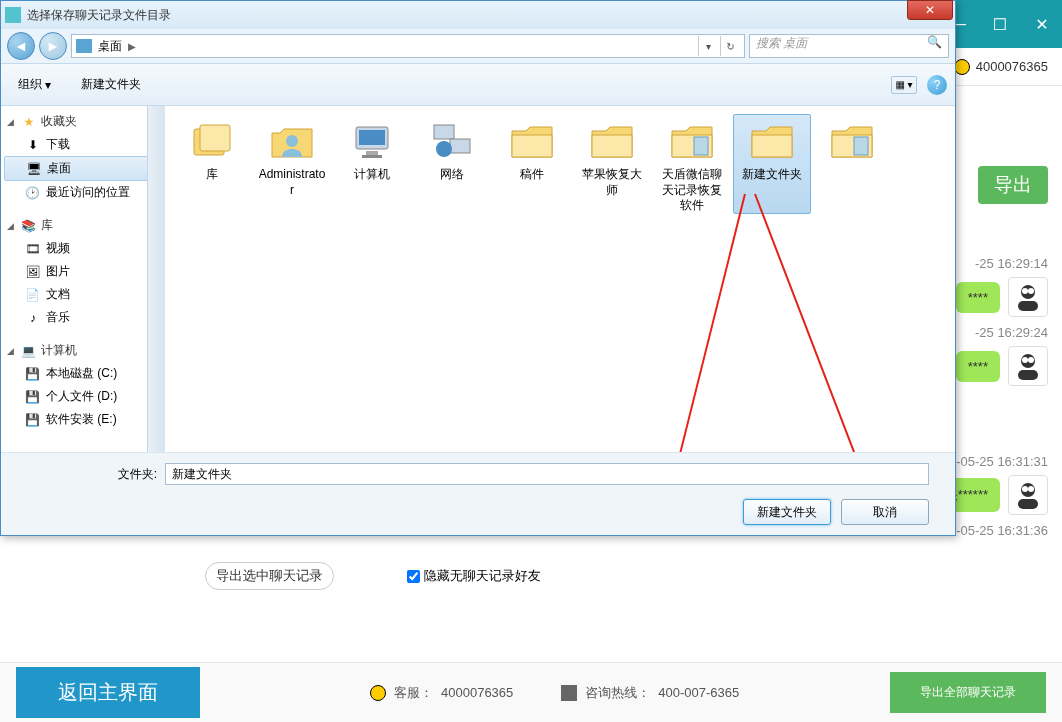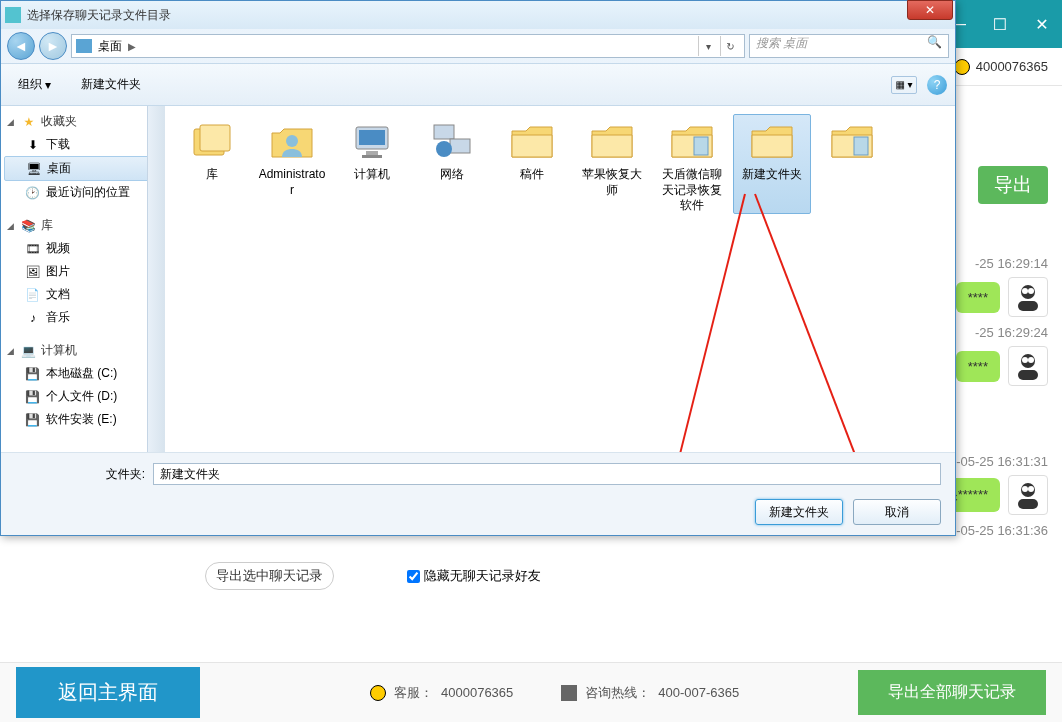--- a/index.html
+++ b/index.html
@@ -22,21 +22,21 @@
 .avatar svg { width: 32px; height: 32px; }
 
 .export-btn { position: absolute; right: 14px; top: 80px; background: #5cb85c; color: #fff; border: none; border-radius: 4px; padding: 6px 16px; font-size: 19px; cursor: pointer; }
 
 .bg-lower-controls { position: absolute; left: 205px; bottom: 72px; display: flex; gap: 40px; align-items: center; font-size: 13px; }
 .bg-link-btn { border: 1px solid #ccc; background: #fff; padding: 4px 10px; border-radius: 14px; color: #333; }
 .bg-check { display: flex; align-items: center; gap: 4px; padding-left: 33px; }
 
 .bg-footer { position: absolute; bottom: 0; left: 0; right: 0; height: 60px; background: #f9f9f9; border-top: 1px solid #e5e5e5; display: flex; align-items: center; padding: 0 16px; gap: 20px; }
 .footer-btn-main { background: #2196c9; color: #fff; border: none; padding: 12px 42px; font-size: 20px; cursor: pointer; }
-.footer-btn-green { background: #5cb85c; color: #fff; border: none; padding: 12px 30px; font-size: 16px; cursor: pointer; margin-left: auto; }
+.footer-btn-green { background: #5cb85c; color: #fff; border: none; padding: 12px 30px; font-size: 12px; cursor: pointer; margin-left: auto; }
 .footer-info { display: flex; align-items: center; gap: 8px; font-size: 13px; color: #555; margin-left: 150px; }
 .footer-info .sep { margin: 0 16px; }
 .qr-icon { width: 16px; height: 16px; background: #666; display: inline-block; }
 
 
 .dialog { position: absolute; top: 0; left: 0; width: 956px; height: 536px; background: linear-gradient(to bottom, #eaf3fb 0%, #f5f9fd 100%); border: 1px solid #4a8cc4; box-shadow: 2px 2px 8px rgba(0,0,0,0.3); display: flex; flex-direction: column; }
 
 .dlg-titlebar { height: 28px; background: linear-gradient(to bottom, #e8f4fc, #d8e9f6); display: flex; align-items: center; padding: 0 4px; font-size: 12px; color: #333; position: relative; }
 .dlg-title-icon { width: 16px; height: 16px; background: #53c3d0; margin-right: 6px; }
 .dlg-close { position: absolute; right: 2px; top: -1px; width: 46px; height: 20px; background: linear-gradient(to bottom, #e46a5e, #c73a2c); border: 1px solid #8a2a1f; border-radius: 0 0 3px 3px; display: flex; align-items: center; justify-content: center; color: #fff; font-size: 12px; cursor: pointer; }
@@ -78,21 +78,21 @@
 .file-area { flex: 1; padding: 8px; display: flex; flex-wrap: wrap; align-content: flex-start; gap: 2px; position: relative; }
 .file-item { width: 78px; height: 100px; display: flex; flex-direction: column; align-items: center; padding: 4px; text-align: center; font-size: 12px; cursor: pointer; border: 1px solid transparent; border-radius: 2px; }
 .file-item.selected { background: linear-gradient(to bottom, #d5e8f8, #b8d8f0); border-color: #7ab4e0; }
 .file-icon-lg { width: 48px; height: 44px; margin-bottom: 4px; display: flex; align-items: center; justify-content: center; }
 .file-label { line-height: 1.3; word-break: break-all; }
 
 
 .red-arrow { position: absolute; left: 490px; top: 78px; width: 310px; height: 400px; pointer-events: none; z-index: 5; }
 
 
-.dlg-bottom { padding: 10px 14px; background: #f0f5fa; border-top: 1px solid #d8e4ee; }
+.dlg-bottom { padding: 10px 26px; background: #f0f5fa; border-top: 1px solid #d8e4ee; }
 .folder-row { display: flex; align-items: center; gap: 8px; font-size: 12px; margin-bottom: 14px; }
 .folder-row label { width: 50px; text-align: right; margin-left: 80px; }
 .folder-input { flex: 1; height: 22px; border: 1px solid #a8bdd0; padding: 0 6px; font-size: 12px; background: #fff; }
 .btn-row { display: flex; justify-content: flex-end; gap: 10px; }
 .dlg-btn { min-width: 88px; height: 26px; border: 1px solid #8aa8c0; background: linear-gradient(to bottom, #fdfeff, #e2eef8); font-size: 12px; cursor: pointer; border-radius: 3px; }
 .dlg-btn.primary { border-color: #3a9cd8; box-shadow: 0 0 3px #6ab8e8; }
 
 svg.folder-lg { width: 48px; height: 44px; }
 </style>
 </head>

